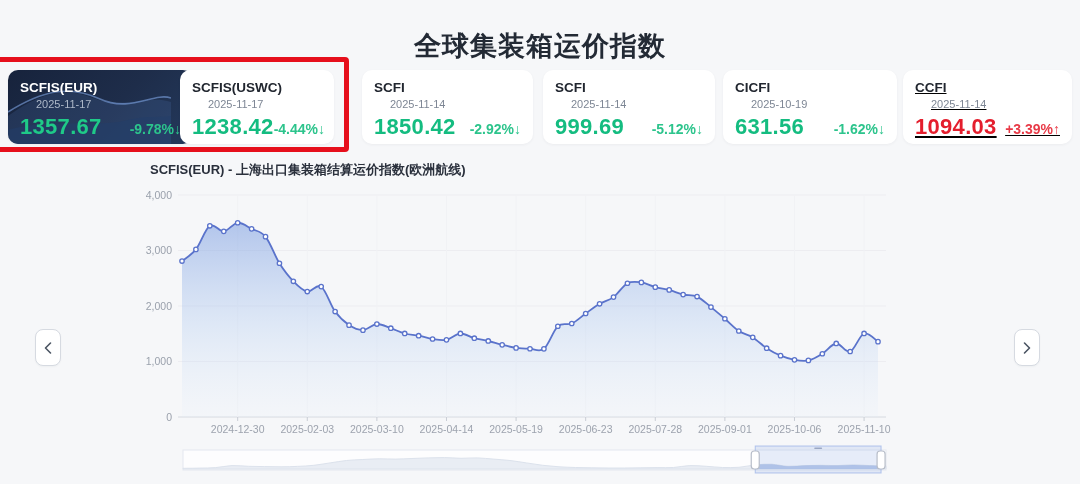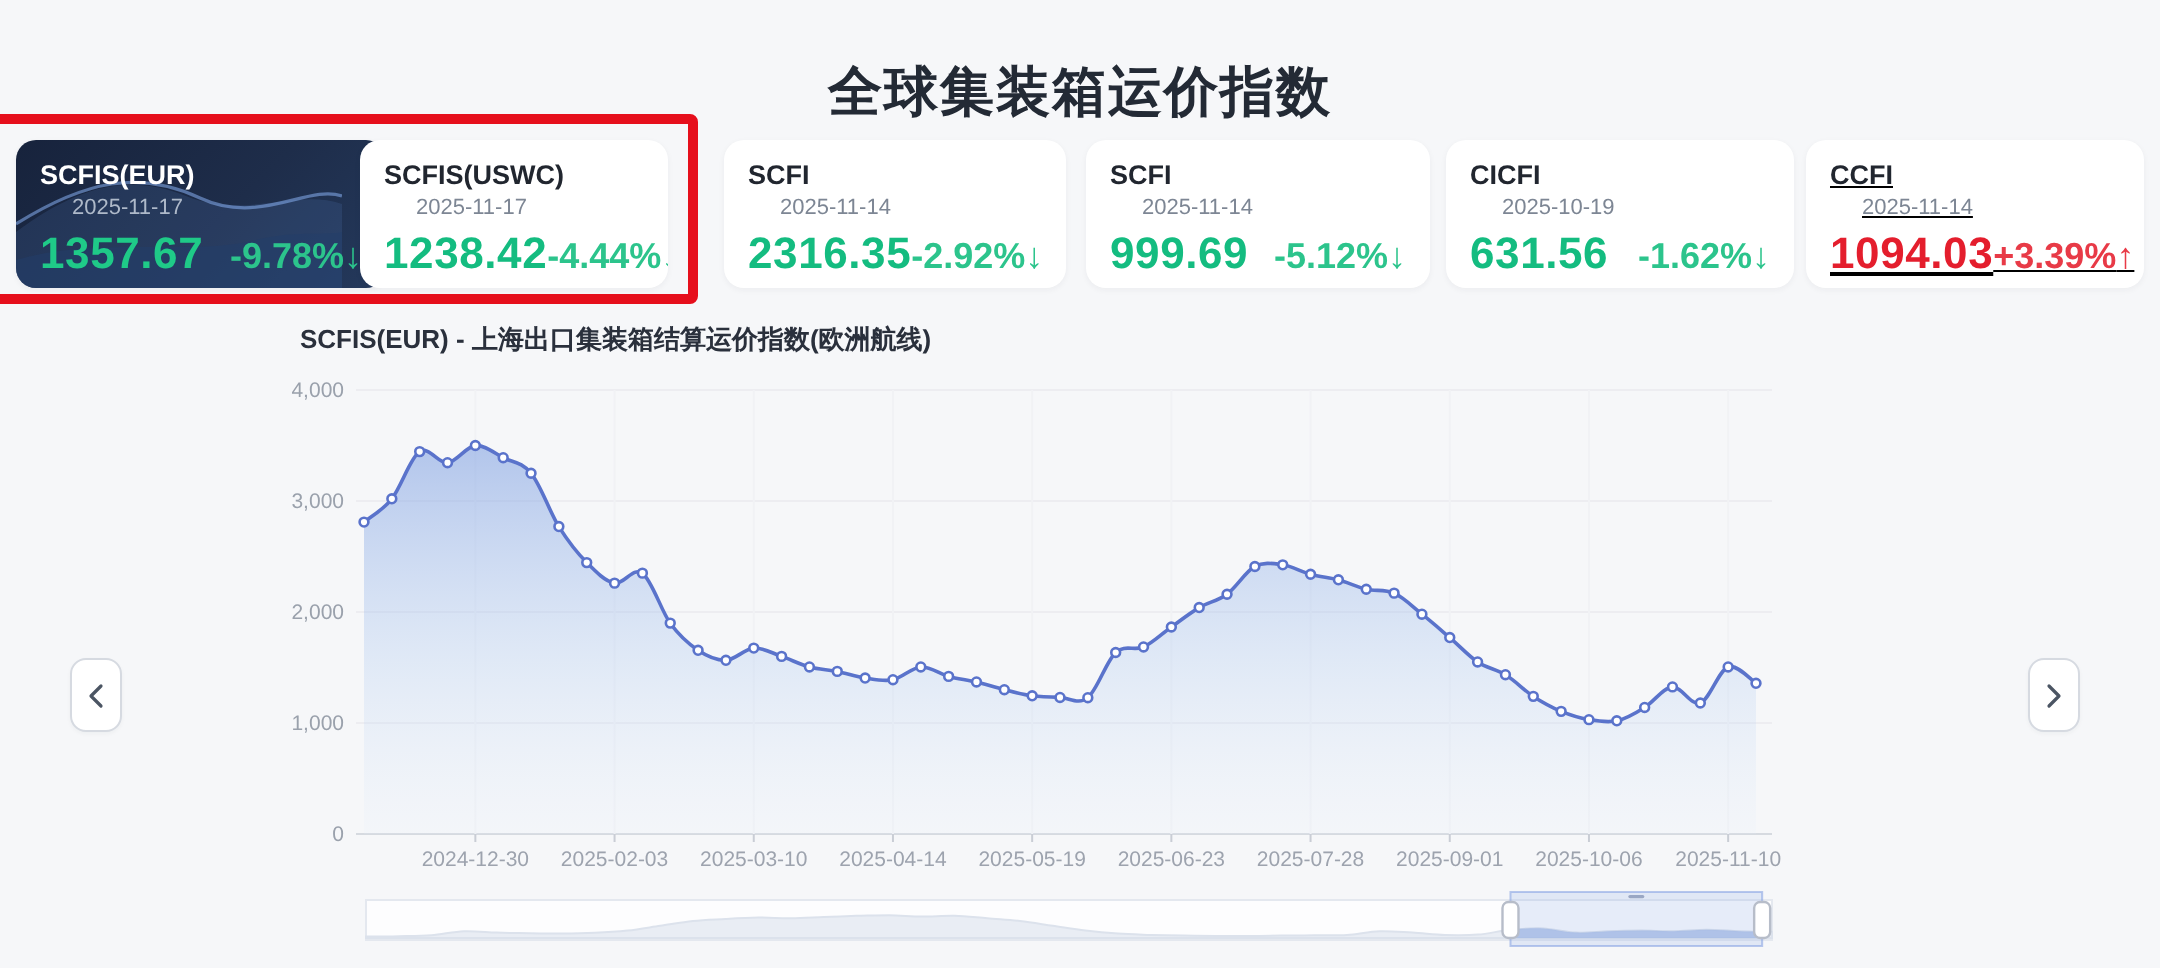--- a/index.html
+++ b/index.html
@@ -15,21 +15,21 @@
   .c1{left:8px;width:185px;background:linear-gradient(135deg,#17233c 0%,#1e2d4a 55%,#24395c 100%);}
   .c2{left:180px;width:154px;}
   .c3{left:362px;width:171px;}
   .c4{left:543px;width:172px;}
   .c5{left:723px;width:174px;}
   .c6{left:903px;width:169px;text-decoration:underline;}
   .card-name{position:relative;font-size:13.5px;font-weight:800;color:#21262f;line-height:17px;}
   .card-date{position:relative;font-size:11px;color:#7d8694;margin-top:2px;line-height:13px;padding-left:16px;}
   .card-row{position:relative;display:flex;align-items:baseline;justify-content:space-between;margin-top:3px;}
   .card-value{font-size:22px;font-weight:800;color:#14bc80;letter-spacing:0.3px;}
-  .card-change{font-size:18px;font-weight:700;color:#2cc48c;}
+  .card-change{font-size:14px;font-weight:700;color:#2cc48c;}
   .card.dark .card-name{color:#ffffff;}
   .card.dark .card-date{color:#aeb9c9;}
   .card.dark .card-value{color:#1fca88;}
   .card.red .card-value{color:#e41e2d;}
   .card.red .card-change{color:#e83a47;}
   .waves{position:absolute;left:0;top:0;}
 
   .highlight{position:absolute;left:-6px;top:57px;width:355px;height:95px;
     border:5px solid #e60f1c;border-radius:4px;box-sizing:border-box;pointer-events:none;}
 
@@ -71,21 +71,21 @@
     <div class="card-row">
       <span class="card-value">1238.42</span>
       <span class="card-change"><span>-4.44%</span><span>↓</span></span>
     </div>
   </div>
 
   <div class="card c3">
     <div class="card-name">SCFI</div>
     <div class="card-date">2025-11-14</div>
     <div class="card-row">
-      <span class="card-value">2316.35</span>
+      <span class="card-value">1850.42</span>
       <span class="card-change"><span>-2.92%</span><span>↓</span></span>
     </div>
   </div>
 
   <div class="card c4">
     <div class="card-name">SCFI</div>
     <div class="card-date">2025-11-14</div>
     <div class="card-row">
       <span class="card-value">999.69</span>
       <span class="card-change"><span>-5.12%</span><span>↓</span></span>

